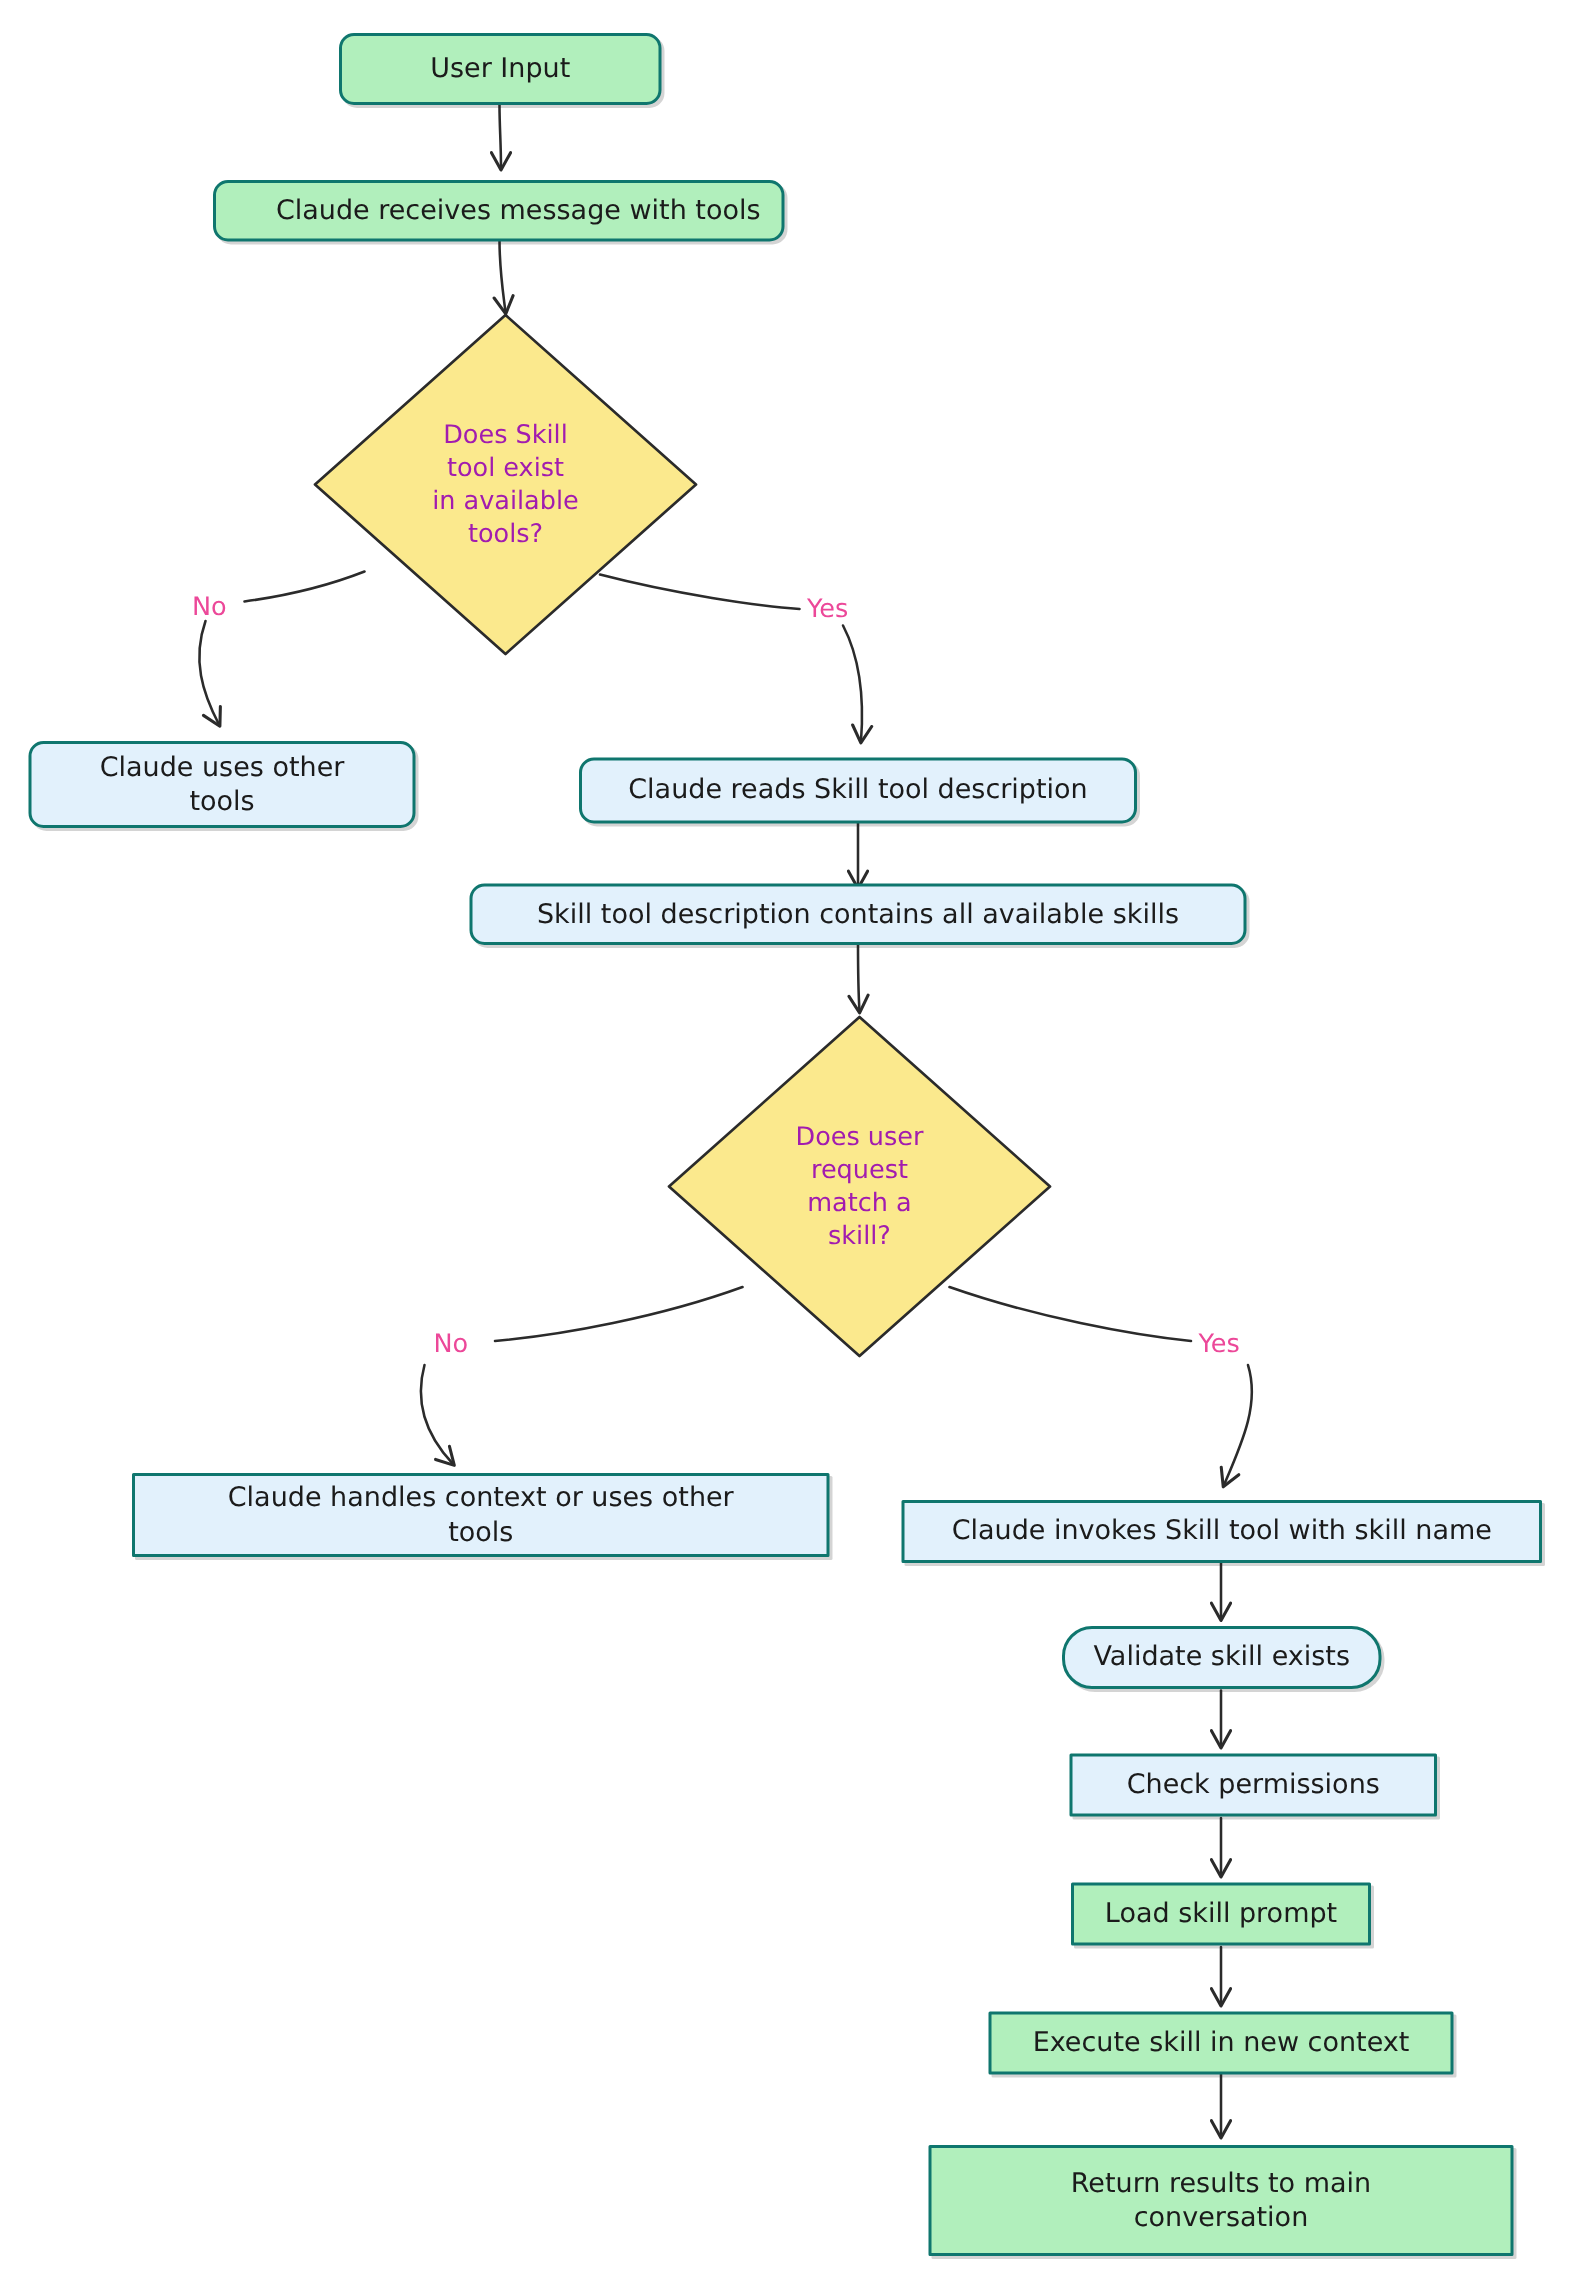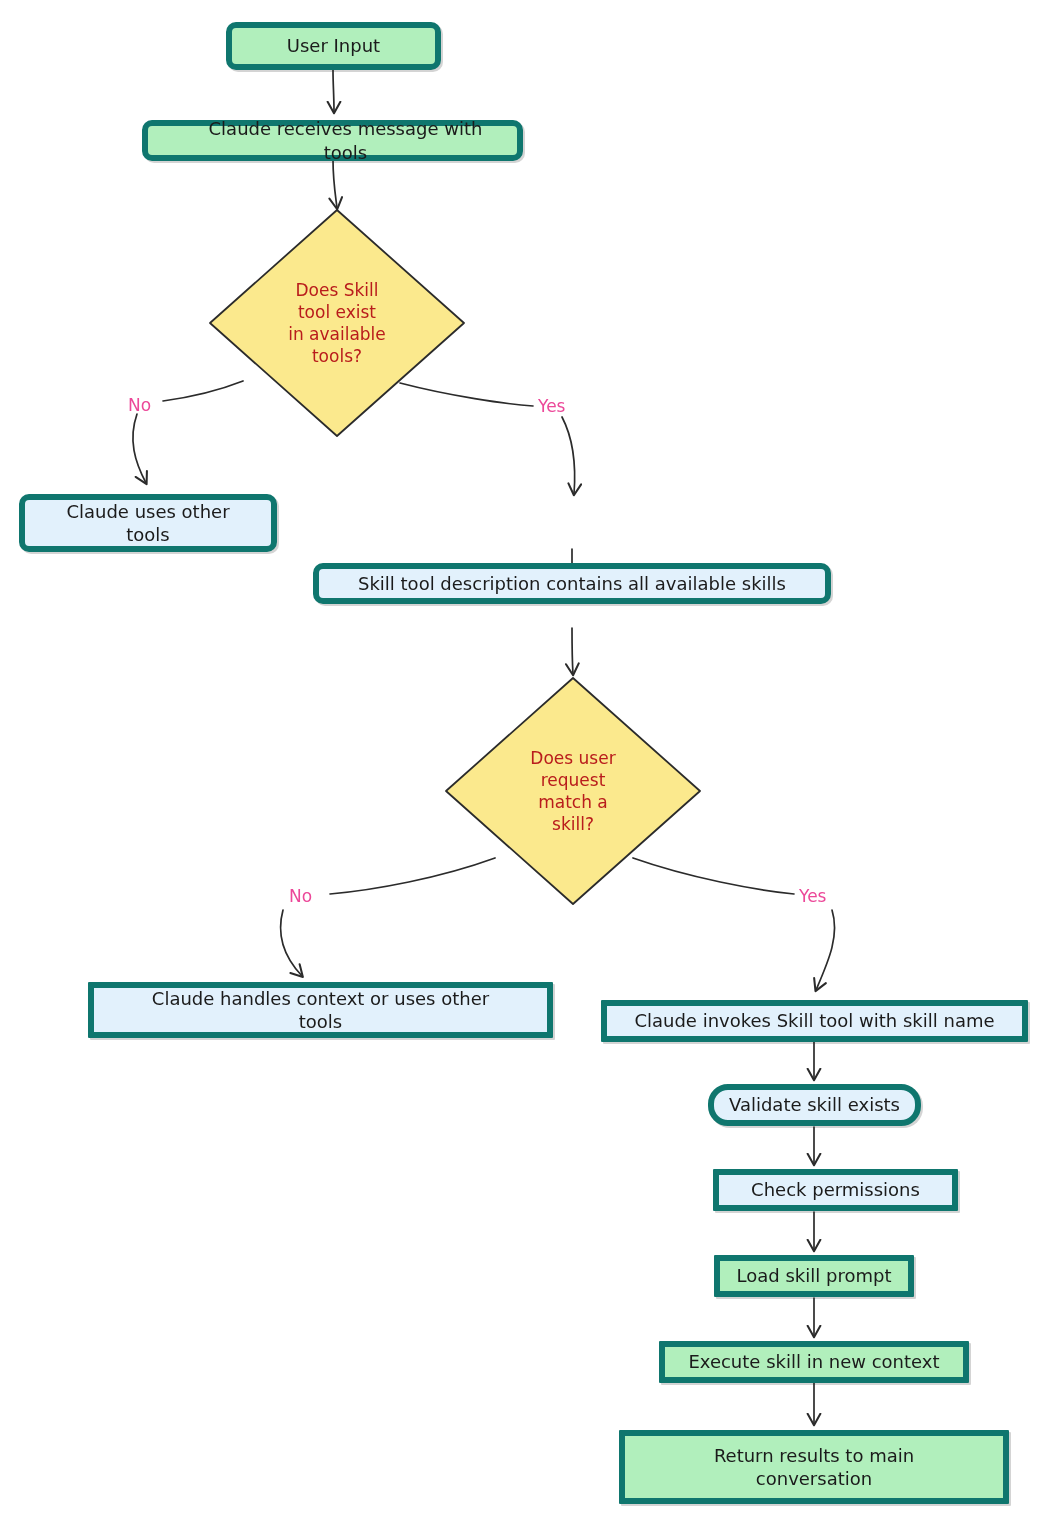--- a/index.html
+++ b/index.html
@@ -34,21 +34,21 @@
     line-height: 1.28;
     z-index: 3;
   }
   .node .label {
     display: block;
     white-space: pre-line;
     padding: 0 10px;
   }
   
   .box {
-    border: 6px solid #0f766e;
+    border: 2px solid #0f766e;
     box-shadow: 2px 2px 0 rgba(40,40,40,0.20);
   }
   .round {
     border-radius: 10px;
   }
   .sharp {
     border-radius: 1px;
   }
   .green { background: #b1efbc; }
   .blue  { background: #e2f1fc; }
@@ -66,21 +66,21 @@
   }
   .diamond-text {
     position: absolute;
     left: 0; top: 0;
     width: 100%;
     height: 100%;
     display: flex;
     align-items: center;
     justify-content: center;
     text-align: center;
-    color: #b91c1c;
+    color: #a21caf;
     line-height: 1.3;
     white-space: pre-line;
   }
   .edge-label {
     position: absolute;
     color: #ec4899;
     z-index: 4;
     white-space: nowrap;
   }
   .fs18 { font-size: 18px; }
@@ -150,22 +150,25 @@
   </div>
 
   <div class="edge-label fs17" style="left:128px; top:395px;">No</div>
   <div class="edge-label fs17" style="left:538px; top:396px;">Yes</div>
 
   <div class="node box round blue fs18" style="left:19px; top:494px; width:258px; height:58px;">
     <span class="label">Claude uses other
 tools</span>
   </div>
 
-
-  <div class="node box round blue fs18" style="left:313px; top:563px; width:518px; height:41px;">
+  <div class="node box round blue fs18" style="left:386px; top:505px; width:372px; height:44px;">
+    <span class="label">Claude reads Skill tool description</span>
+  </div>
+
+  <div class="node box round blue fs18" style="left:313px; top:589px; width:518px; height:41px;">
     <span class="label">Skill tool description contains all available skills</span>
   </div>
 
   <div class="diamond-wrap" style="left:442px; top:675px; width:262px; height:232px;">
     <svg class="diamond-shape" viewBox="0 0 262 232" preserveAspectRatio="none">
       <path d="M 131 3 L 258 116 L 131 229 L 4 116 Z" fill="#fbe98d" stroke="#2b2b2b" stroke-width="1.8" stroke-linejoin="round"></path>
     </svg>
     <div class="diamond-text fs17">Does user
 request
 match a

